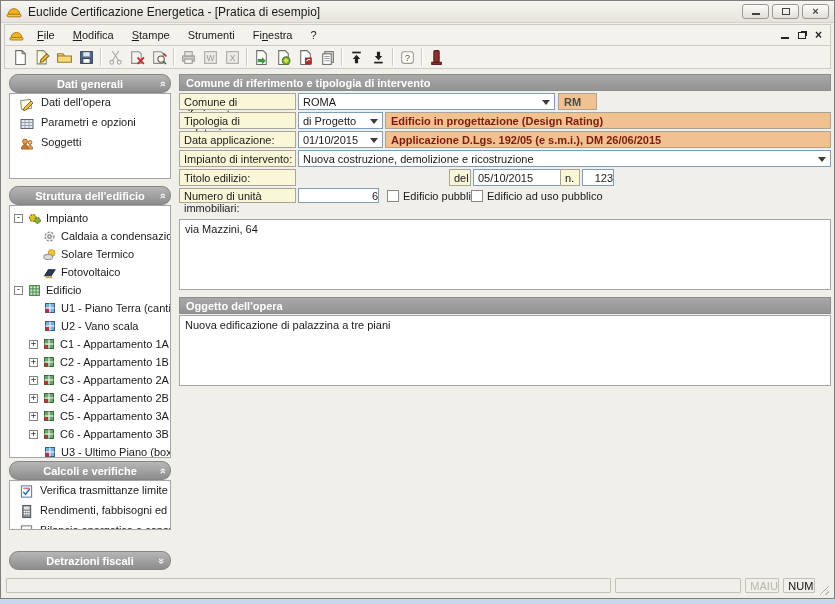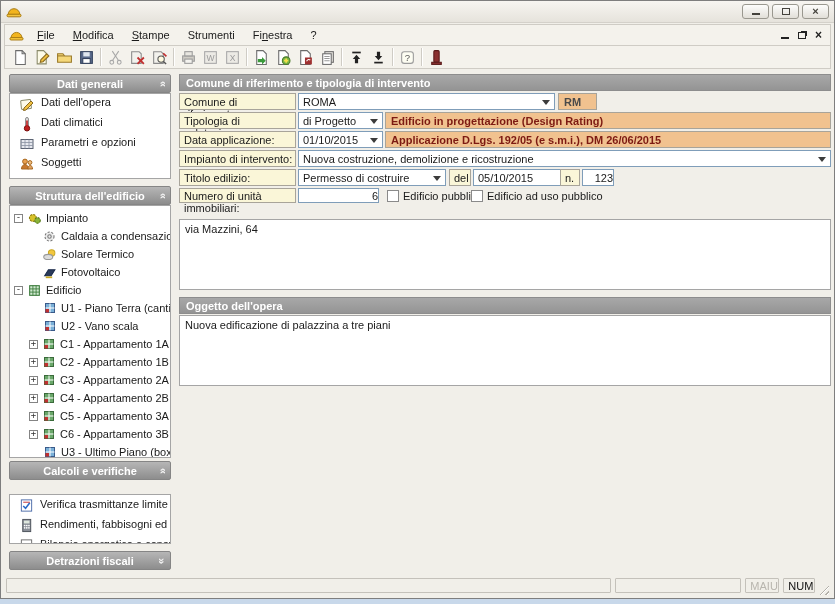--- a/index.html
+++ b/index.html
@@ -31,21 +31,21 @@
 
   
   .toolbar { position:absolute; left:3px; top:44px; right:3px; height:24px;
     background:#f4f2ec; border:1px solid #cfccc5; display:flex; align-items:center; padding-left:4px; }
   .tbtn { width:22px; height:21px; display:flex; align-items:center; justify-content:center; }
   .tsep { width:1px; height:18px; background:#cfccc5; margin:0 3px; box-shadow:1px 0 0 #fff; }
 
   
   .sidebar { position:absolute; left:8px; top:68px; width:164px; bottom:26px; }
   .sec-hdr { position:absolute; left:0; width:162px; height:19px;
-    background:linear-gradient(#b6b6b6,#8d8d8d); border:1px solid #858585; border-radius:2px;
+    background:linear-gradient(#b6b6b6,#8d8d8d); border:1px solid #858585; border-radius:9px;
     color:#fff; font-weight:bold; display:flex; align-items:center; justify-content:center; }
   .sec-hdr .chev { position:absolute; right:5px; top:3px; font-size:11px; font-weight:bold; color:#f2f2f2; }
   .chev-up { display:inline-block; transform:rotate(-90deg); }
   .chev-dn { display:inline-block; transform:rotate(90deg); }
   .panel { position:absolute; left:0; width:162px; background:#fff; border:1px solid #a5a5a5; overflow:hidden; }
   .sb-item { height:20px; display:flex; align-items:flex-start; padding-left:9px; white-space:nowrap; }
   .sb-item svg { margin-right:6px; flex:0 0 auto; }
   .tree-row { height:18px; display:flex; align-items:center; white-space:nowrap; }
   .sp { flex:0 0 auto; }
   .tg { flex:0 0 auto; width:9px; height:9px; border:1px solid #848484; background:#fff;
@@ -83,20 +83,21 @@
 </head>
 <body>
 
 <div class="window">
 
   <div class="titlebar">
     <svg width="16" height="16" viewBox="0 0 16 16">
         <path d="M2.2 10.5a5.8 5.8 0 0 1 11.6 0z" fill="#f2b41e" stroke="#a87a10"></path>
         <rect x="1" y="10.2" width="14" height="2.6" rx="1.2" fill="#f6c63e" stroke="#a87a10"></rect>
       </svg>
+    <span class="title">Euclide Certificazione Energetica - [Pratica di esempio]</span>
     <span class="winbtns">
       <span class="winbtn">
           <span class="g-min"></span>
         </span>
       <span class="winbtn">
           <span class="g-rst"></span>
         </span>
       <span class="winbtn">
           <span class="g-cls">×</span>
         </span>
@@ -256,28 +257,20 @@
       <div style="height:2px"></div>
       <div class="sb-item">
         <svg width="16" height="16" viewBox="0 0 16 16">
             <rect x="2" y="4" width="10" height="9" rx="1" fill="#fdfbe8" stroke="#8a8a6a" transform="rotate(-6 7 8)"></rect>
             <path d="M5 12l7-7 2 2-7 7-2.5.5z" fill="#f0c040" stroke="#8a6a20"></path>
           </svg>
         <span>Dati dell'opera</span>
       </div>
       <div class="sb-item">
         <svg width="16" height="16" viewBox="0 0 16 16">
-            <rect x="6.6" y="1.5" width="2.8" height="9.5" rx="1.4" fill="#e8e8e8" stroke="#888"></rect>
-            <circle cx="8" cy="12.3" r="2.7" fill="#c02020" stroke="#7a1010"></circle>
-            <rect x="7.2" y="4.5" width="1.6" height="7" fill="#c02020"></rect>
-          </svg>
-        <span>Dati climatici</span>
-      </div>
-      <div class="sb-item">
-        <svg width="16" height="16" viewBox="0 0 16 16">
             <rect x="2" y="3.5" width="12" height="9" fill="#e6e8ee" stroke="#5a6272"></rect>
             <path d="M2 6.5h12M2 9.5h12M6 3.5v9M10 3.5v9" stroke="#8a92a2" stroke-width=".8"></path>
           </svg>
         <span>Parametri e opzioni</span>
       </div>
       <div class="sb-item">
         <svg width="16" height="16" viewBox="0 0 16 16">
             <circle cx="6" cy="5.5" r="2.4" fill="#e8a050" stroke="#a86820"></circle>
             <path d="M2.5 13c0-3 1.8-4.5 3.5-4.5S9.5 10 9.5 13z" fill="#c87830" stroke="#a86820"></path>
             <circle cx="11" cy="6.5" r="1.9" fill="#f0c080" stroke="#a86820"></circle>
@@ -421,21 +414,21 @@
             <rect x="2.5" y="8" width="3.5" height="3.5" fill="#c03030"></rect>
           </svg>
           <span>U3 - Ultimo Piano (box e ripo</span>
         </div>
     </div>
 
     <div class="sec-hdr" style="top:392px">
       <span>Calcoli e verifiche</span>
       <span class="chev"><span class="chev-up">»</span></span>
     </div>
-    <div class="panel" style="top:425px; height:50px">
+    <div class="panel" style="top:411px; height:50px">
       <div style="height:3px"></div>
       <div class="sb-item" style="height:20px">
         <svg width="15" height="15" viewBox="0 0 16 16">
             <rect x="2.5" y="2" width="11" height="12" fill="#fff" stroke="#4a6aa8"></rect>
             <path d="M4.5 8.5l2.5 2.5 4.5-6" stroke="#2a6ac8" stroke-width="1.6" fill="none"></path>
             <path d="M4.5 4.5h7" stroke="#c03030"></path>
           </svg>
         <span>Verifica trasmittanze limite</span>
       </div>
       <div class="sb-item" style="height:20px">
@@ -490,21 +483,20 @@
       <span class="hl" style="left:206px;width:446px">Applicazione D.Lgs. 192/05 (e s.m.i.), DM 26/06/2015</span>
     </div>
 
     <div class="row" style="top:81px">
       <span class="lbl" style="left:0;width:117px">Impianto di intervento:</span>
       <span class="fld drop" style="left:119px;width:533px"><span>Nuova costruzione, demolizione e ricostruzione</span></span>
     </div>
 
     <div class="row" style="top:100px">
       <span class="lbl" style="left:0;width:117px">Titolo edilizio:</span>
-      <span class="fld drop" style="left:119px;width:148px"><span>Permesso di costruire</span></span>
       <span class="lbl" style="left:270px;width:22px">del</span>
       <span class="fld drop" style="left:294px;width:102px"><span>05/10/2015</span></span>
       <span class="lbl" style="left:381px;width:20px">n.</span>
       <span class="fld num" style="left:403px;width:32px">123</span>
     </div>
 
     <div class="row" style="top:119px;height:15px">
       <span class="lbl" style="left:0;width:117px;height:15px;padding-top:1px">Numero di unità immobiliari:</span>
       <span class="fld num" style="left:119px;width:81px;height:15px;padding-top:1px">6</span>
       <span class="cbgrp" style="left:208px;top:0">

